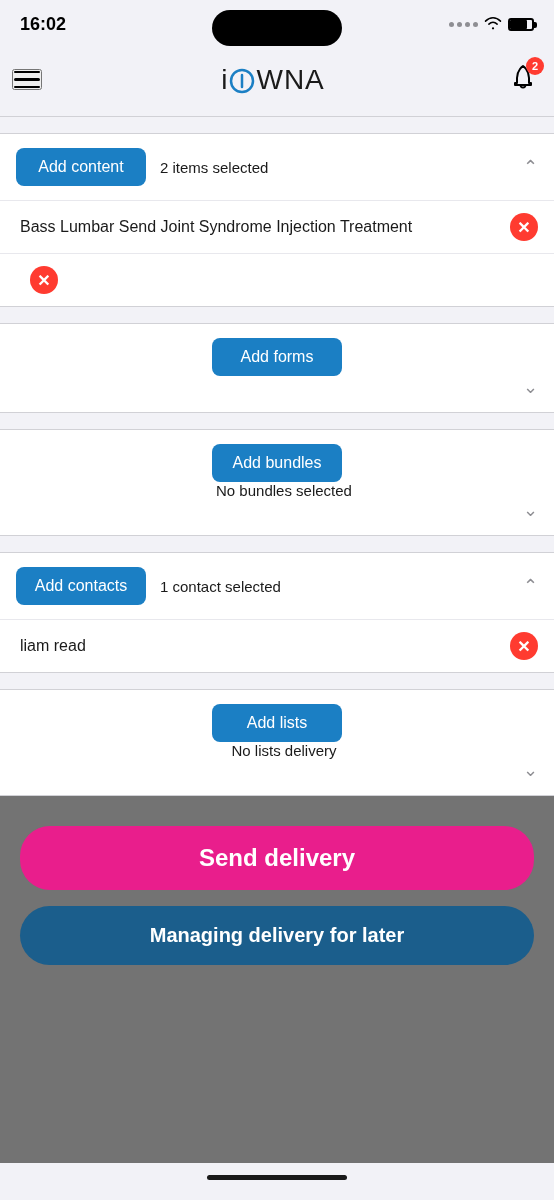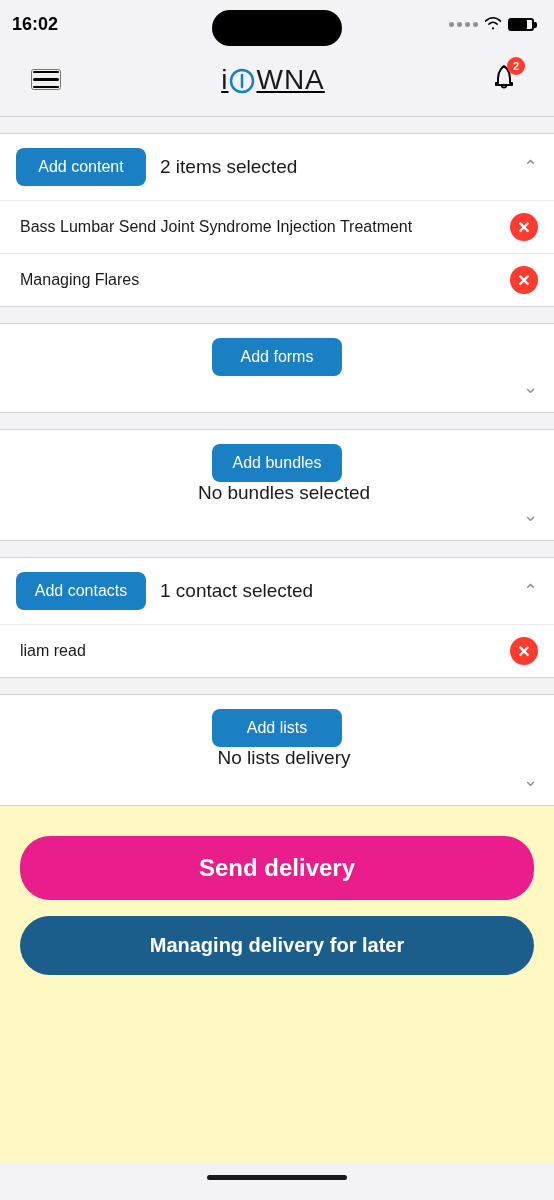--- a/index.html
+++ b/index.html
@@ -16,21 +16,21 @@
       display: flex;
       flex-direction: column;
       position: relative;
     }
 
     
     .status-bar {
       display: flex;
       justify-content: space-between;
       align-items: center;
-      padding: 14px 20px 8px 12px;
+      padding: 14px 20px 8px 20px;
       background: #f2f2f7;
     }
 
     .status-time {
       font-size: 18px;
       font-weight: 600;
       color: #000;
     }
 
     .status-icons {
@@ -48,23 +48,22 @@
       height: 36px;
       background: #000;
       border-radius: 20px;
     }
 
     
     .header {
       display: flex;
       justify-content: space-between;
       align-items: center;
-      padding: 16px 31px;
+      padding: 16px 12px;
       background: #f2f2f7;
-      text-decoration: underline;
     }
 
     .hamburger-icon {
       display: flex;
       flex-direction: column;
       gap: 5px;
       cursor: pointer;
     }
 
     .hamburger-icon span {
@@ -116,21 +115,21 @@
     .divider {
       height: 1px;
       background: #d1d1d6;
       margin: 0;
     }
 
     
     .main-content {
       flex: 1;
       padding: 0;
-      background: #fef9c3;
+      background: #737373;
     }
 
     
     .section {
       background: #fff;
       border-top: 1px solid #d1d1d6;
       border-bottom: 1px solid #d1d1d6;
       margin-bottom: 0;
     }
 
@@ -160,21 +159,21 @@
       padding: 10px 16px;
       font-size: 16px;
       font-weight: 500;
       cursor: pointer;
       min-width: 130px;
       text-align: center;
     }
 
     .section-label {
       flex: 1;
-      font-size: 19px;
+      font-size: 15px;
       color: #1a1a1a;
       margin-left: 14px;
     }
 
     .chevron-icon {
       font-size: 18px;
       color: #8e8e93;
       margin-left: auto;
     }
 
@@ -373,21 +372,20 @@
     <div class="section-header">
       <button class="add-btn">Add content</button>
       <span class="section-label">2 items selected</span>
       <span class="chevron-icon">⌃</span>
     </div>
     <div class="item-row">
       <span class="item-text">Bass Lumbar Send Joint Syndrome Injection Treatment</span>
       <button class="remove-btn" aria-label="Remove">✕</button>
     </div>
     <div class="item-row">
-      <span class="item-text">Managing Flares</span>
       <button class="remove-btn" aria-label="Remove">✕</button>
     </div>
   </div>
 
   <div class="section-gap"></div>
 
   <div class="section">
     <div class="section-header no-border">
       <button class="add-btn">Add forms</button>
       <span class="chevron-icon">⌄</span>

